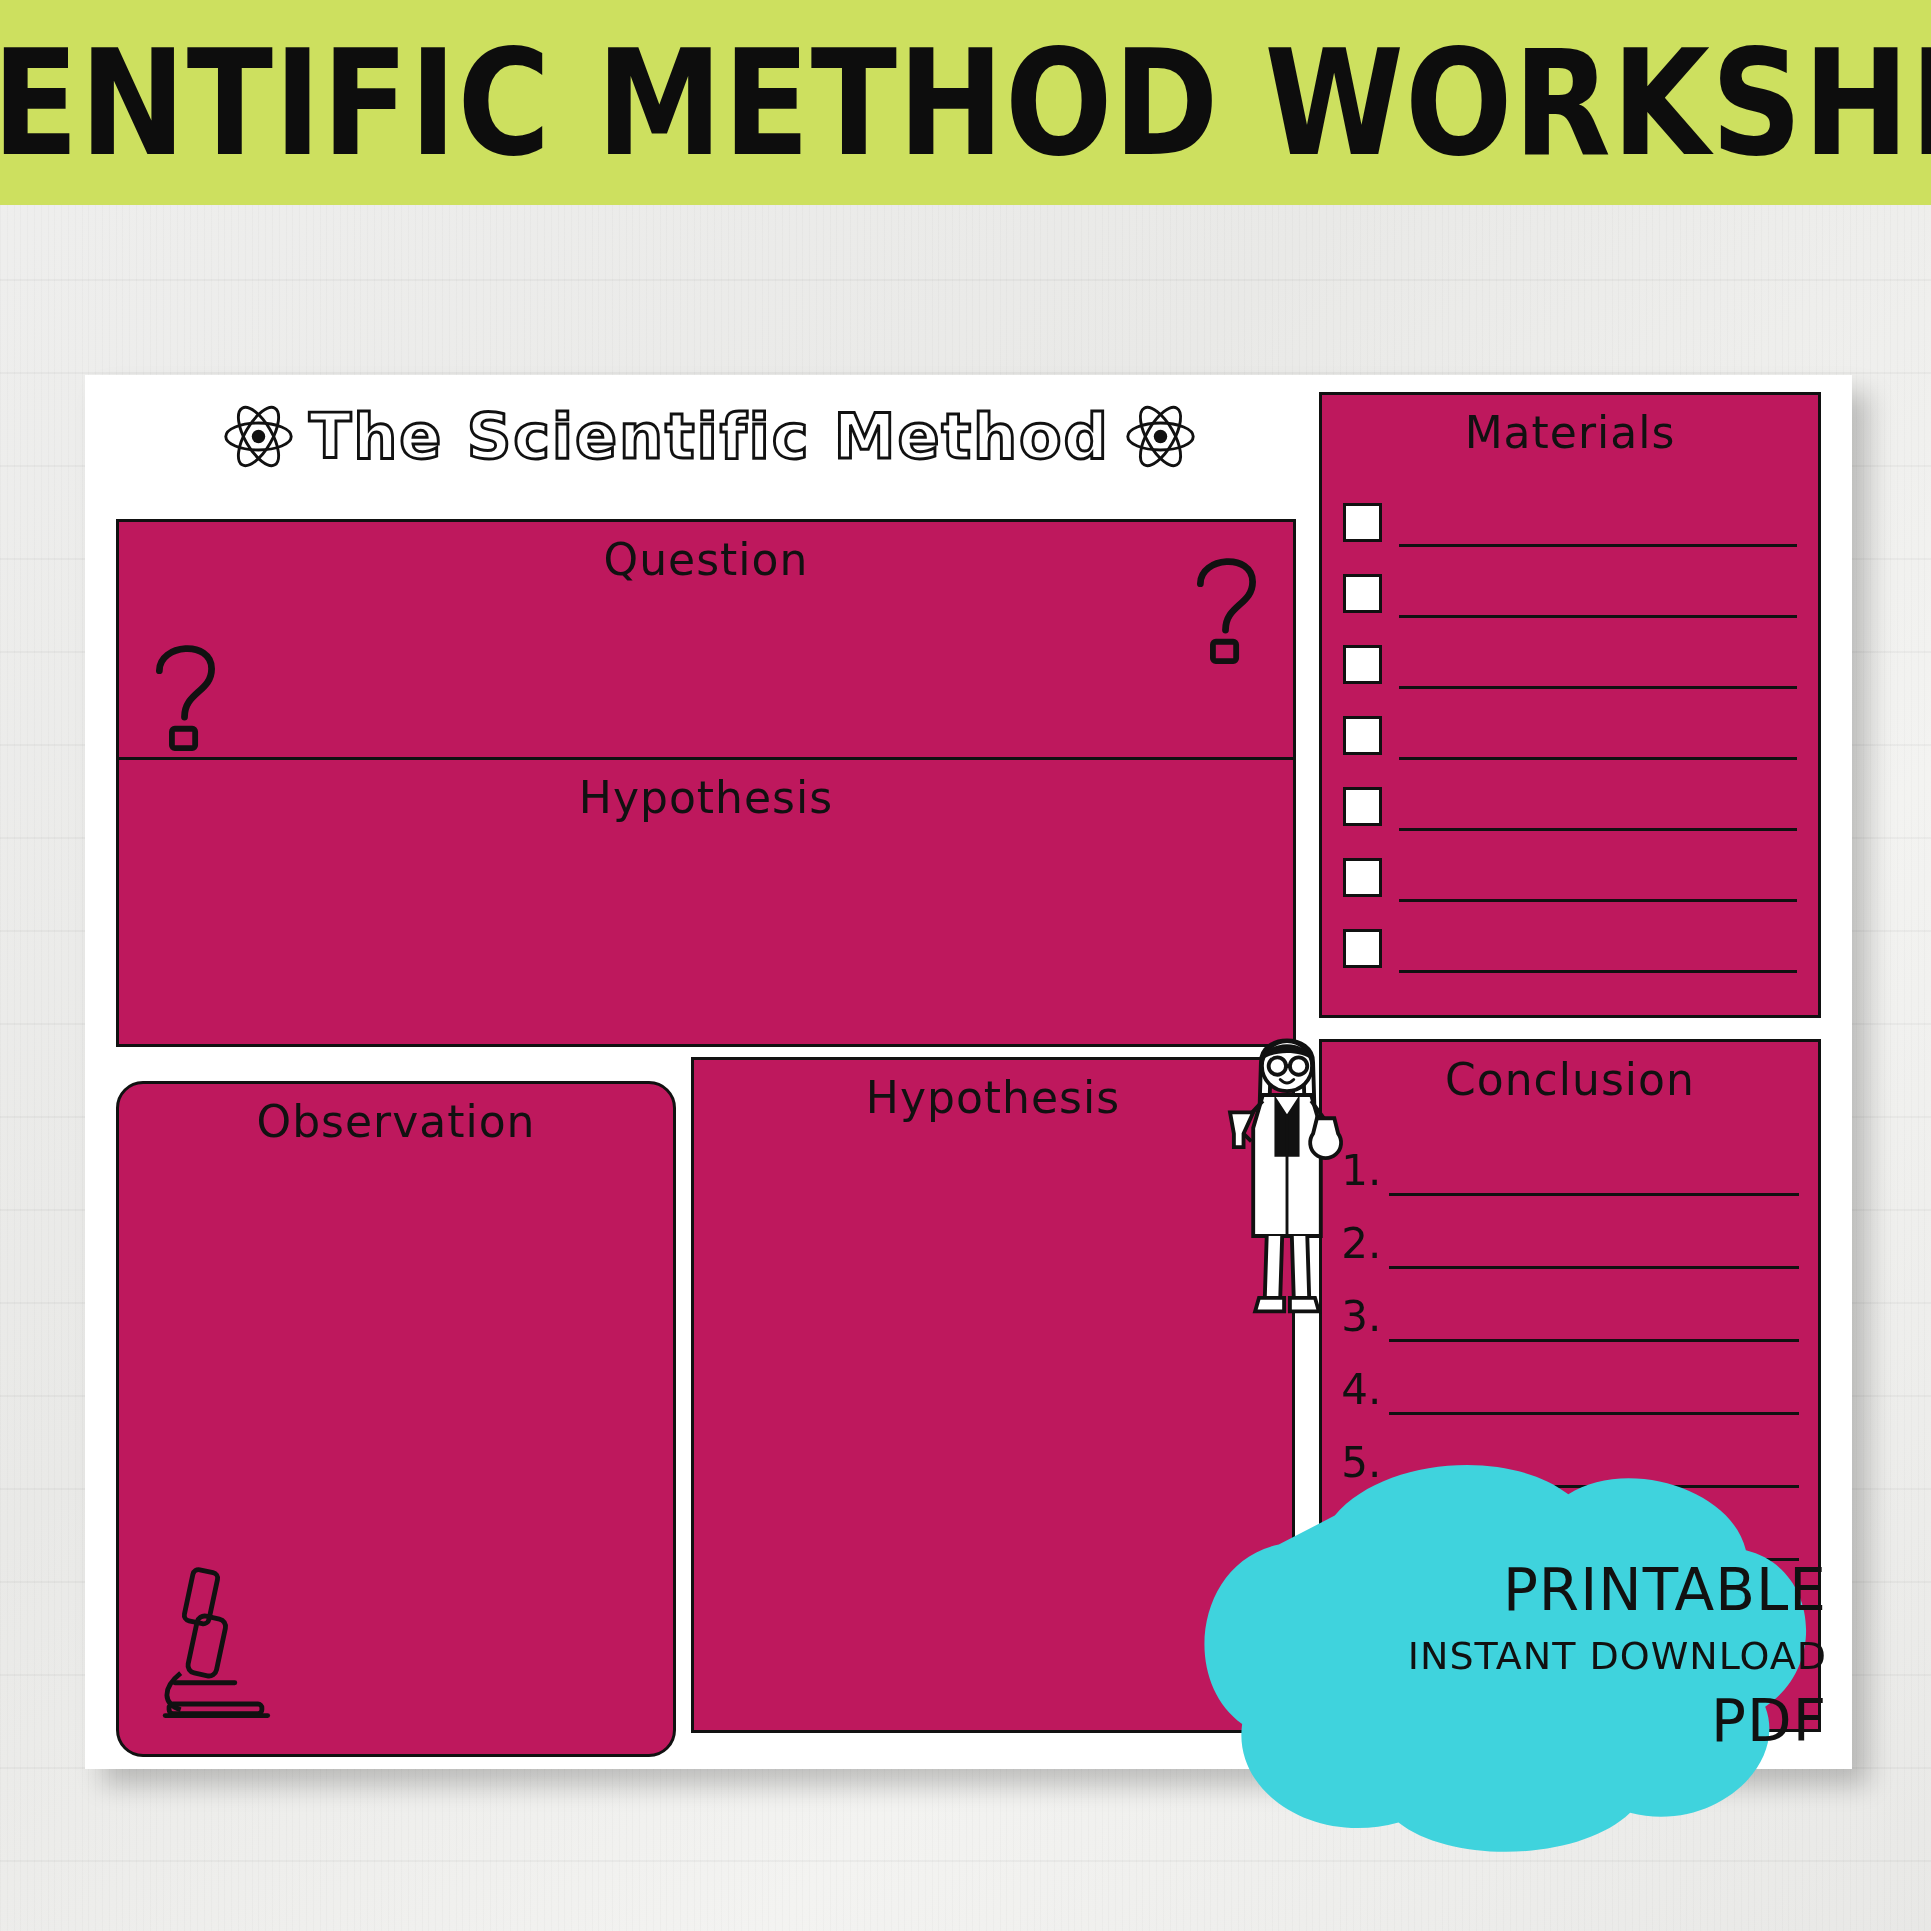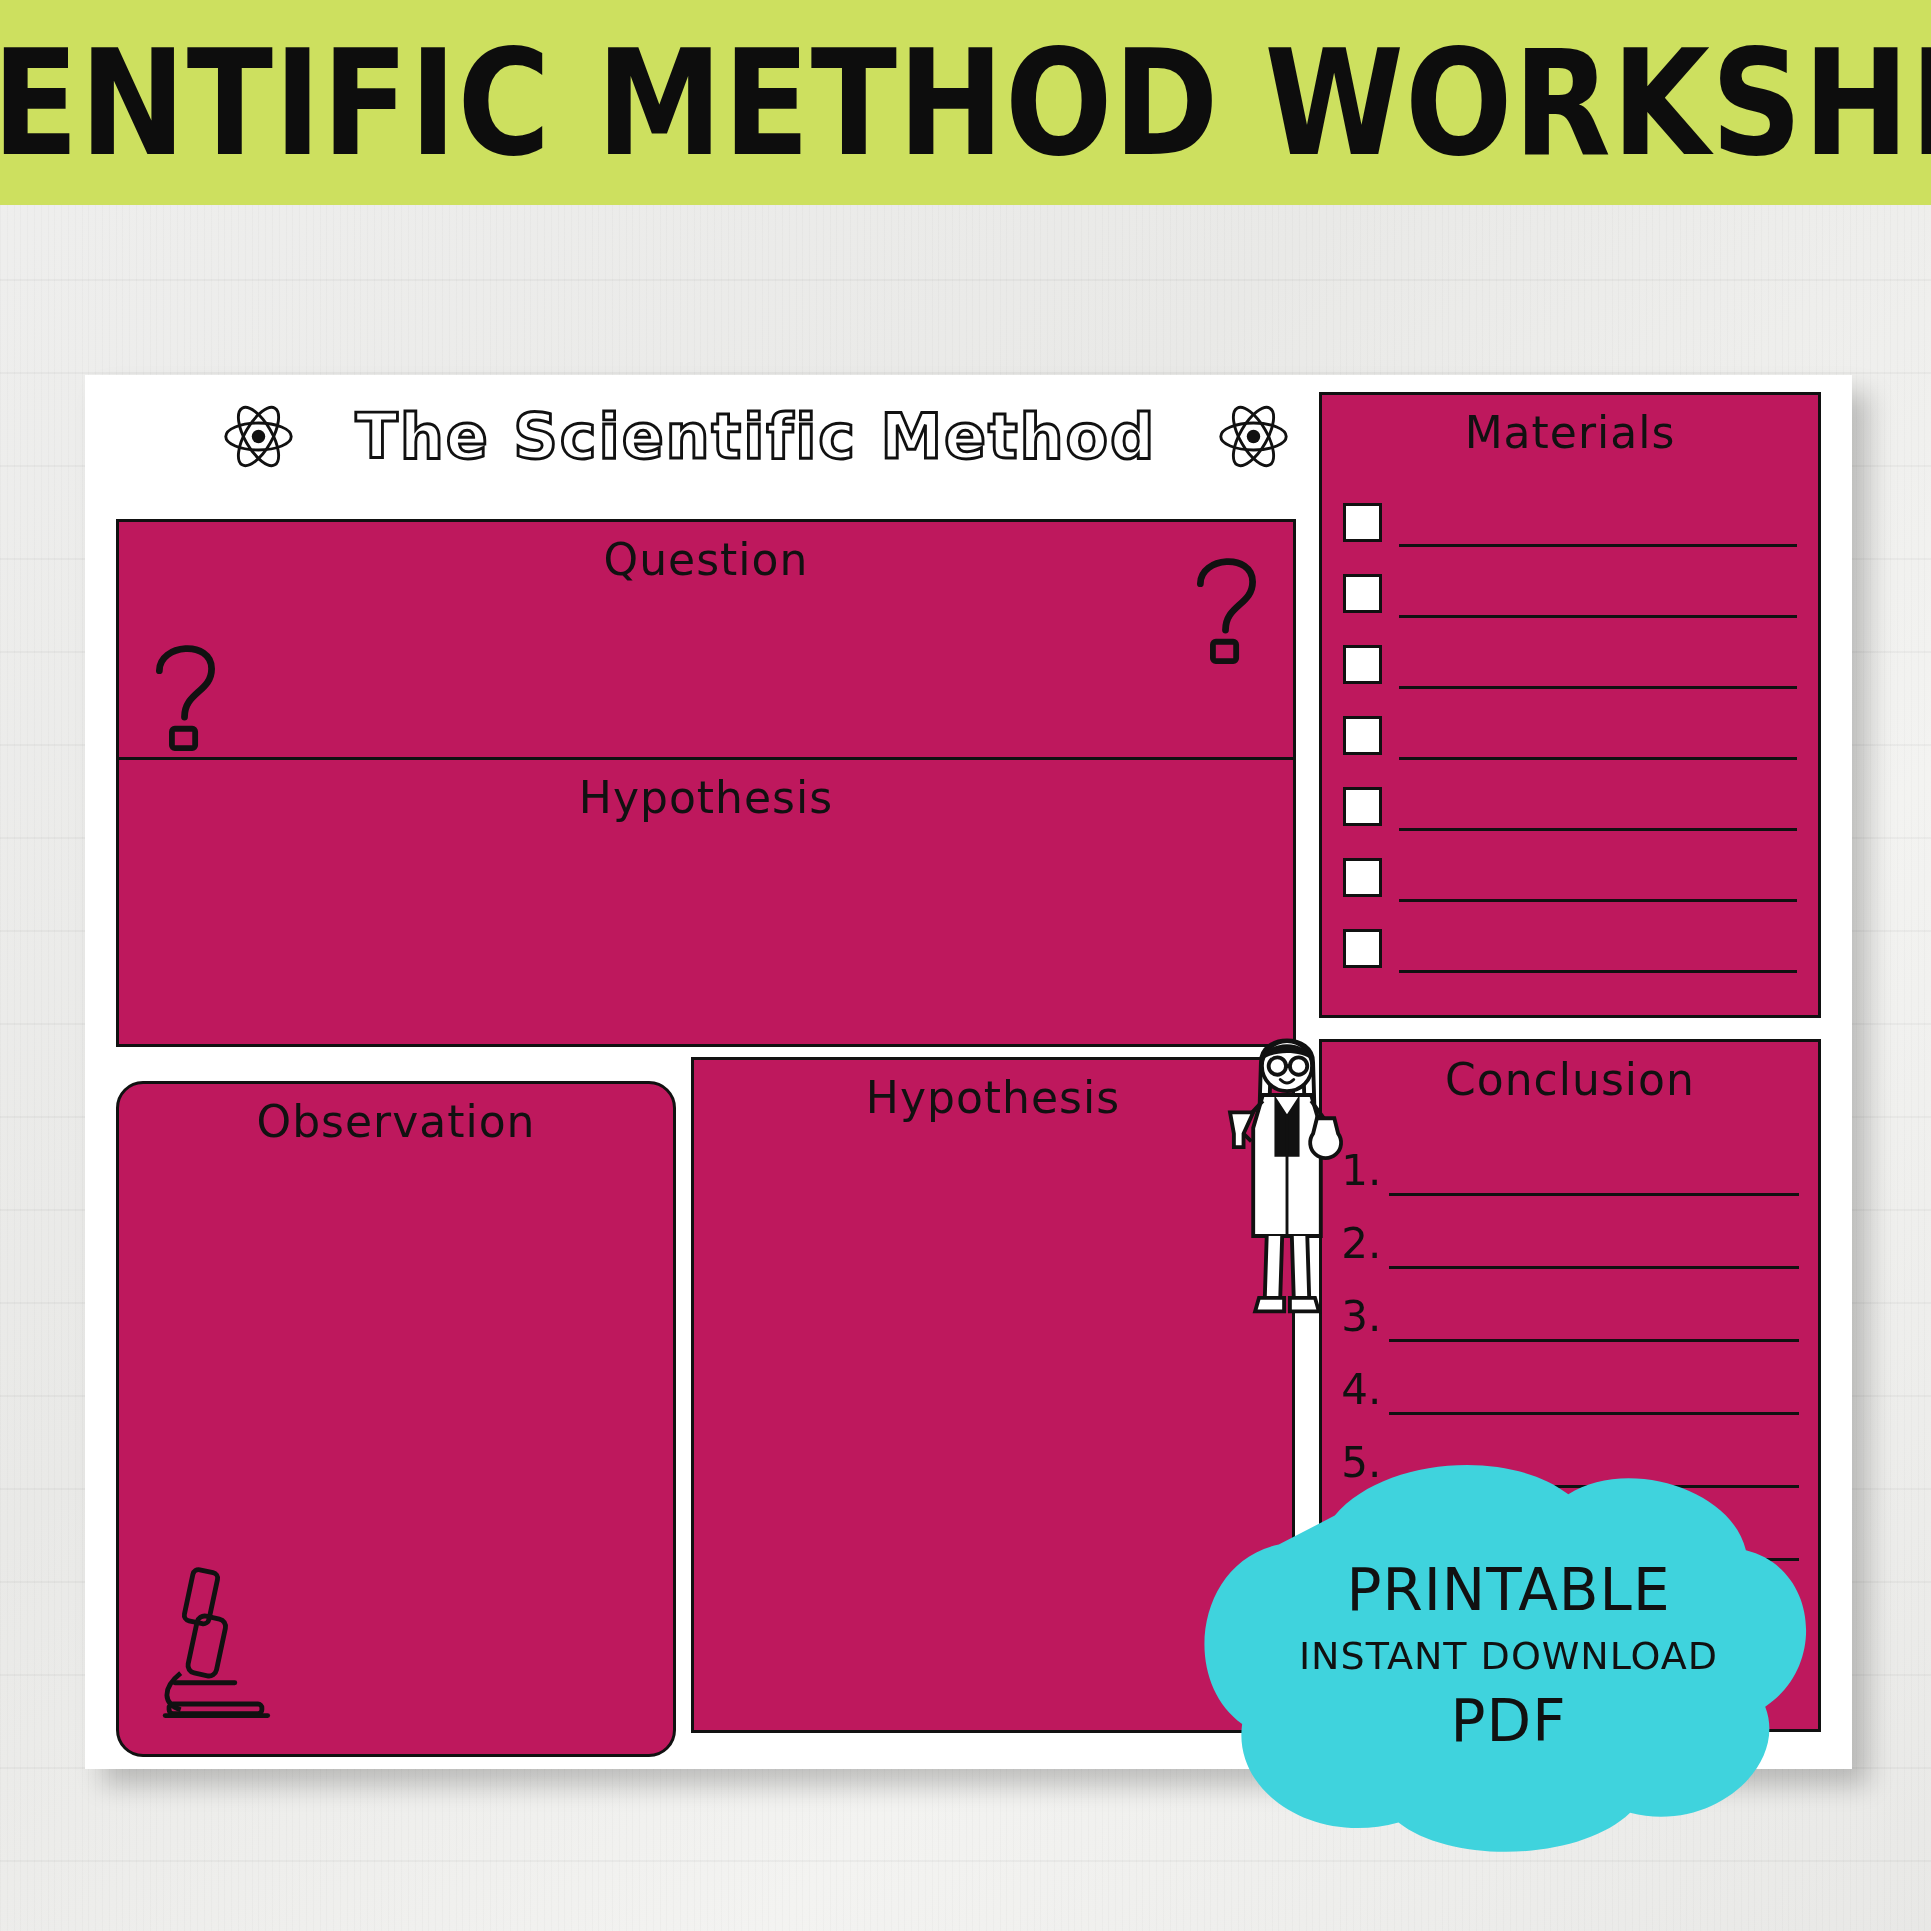--- a/index.html
+++ b/index.html
@@ -88,22 +88,22 @@
 
   
   #sheet-title-row {
     position: absolute;
     left: 135px;
     top: 17.4px;
     width: 1072px;
     height: 89px;
     display: flex;
     align-items: center;
-    justify-content: space-between;
-    gap: 20px;
+    justify-content: flex-start;
+    gap: 12px;
   }
   #sheet-title {
     font-size: 62px;
     font-weight: 700;
     color: #fff;
     -webkit-text-stroke: 2.9px #111;
     letter-spacing: 1.9px;
     white-space: nowrap;
     font-family: "DejaVu Sans", sans-serif;
   }
@@ -194,21 +194,21 @@
     width: 637px;
     height: 415px;
     z-index: 9;
   }
   #badge svg { position: absolute; inset: 0; }
   #badge-text {
     position: absolute;
     inset: 0;
     display: flex;
     flex-direction: column;
-    align-items: center;
+    align-items: flex-end;
     justify-content: center;
     gap: 9.7px;
     text-align: center;
     color: #111;
     font-size: 58px;
     letter-spacing: 1px;
     font-family: "DejaVu Sans", sans-serif;
     text-transform: uppercase;
   }
   #badge-text .l2 { font-size: 38px; }

